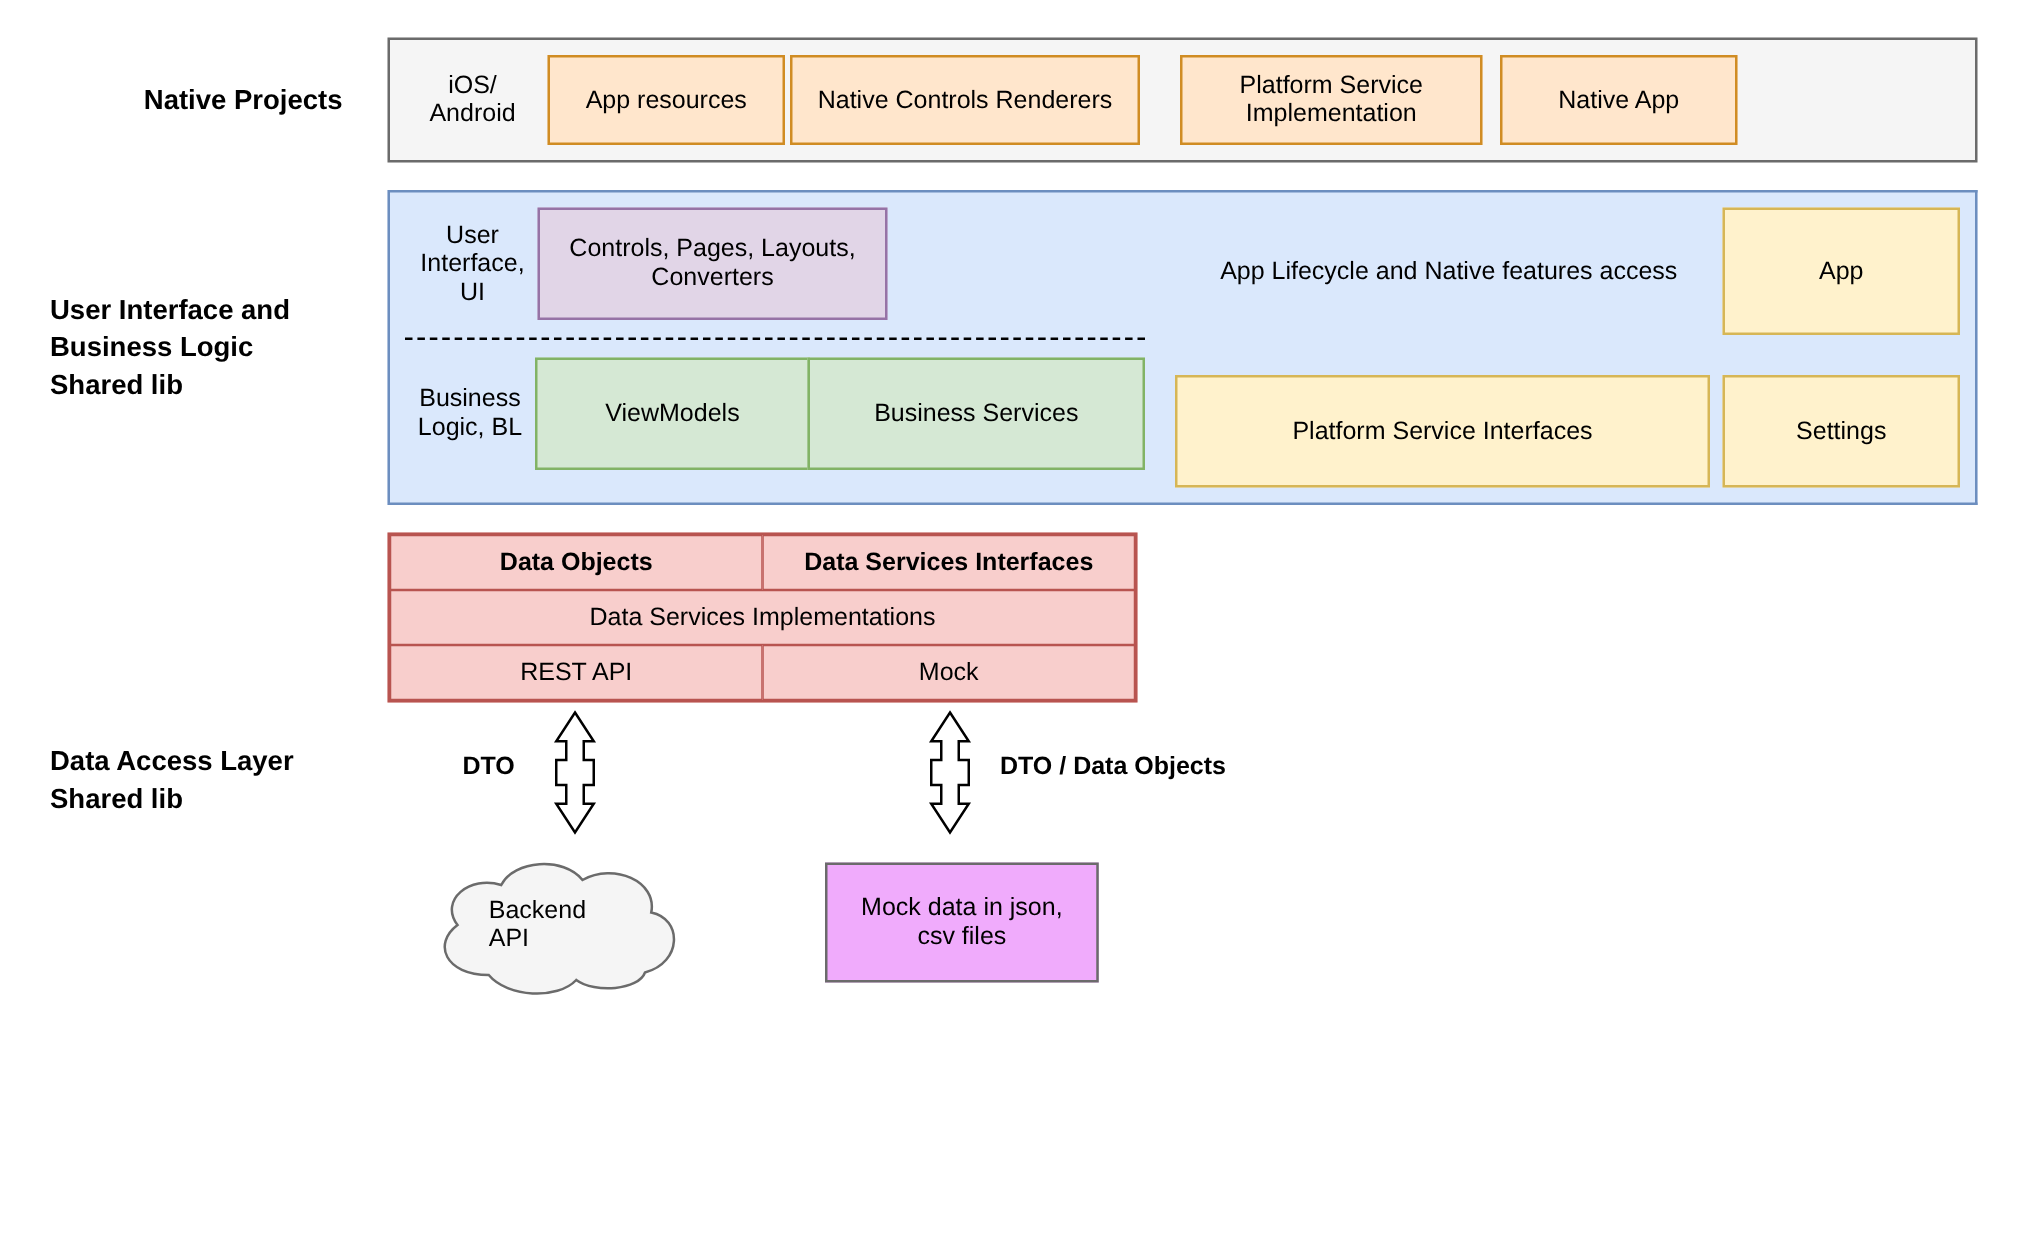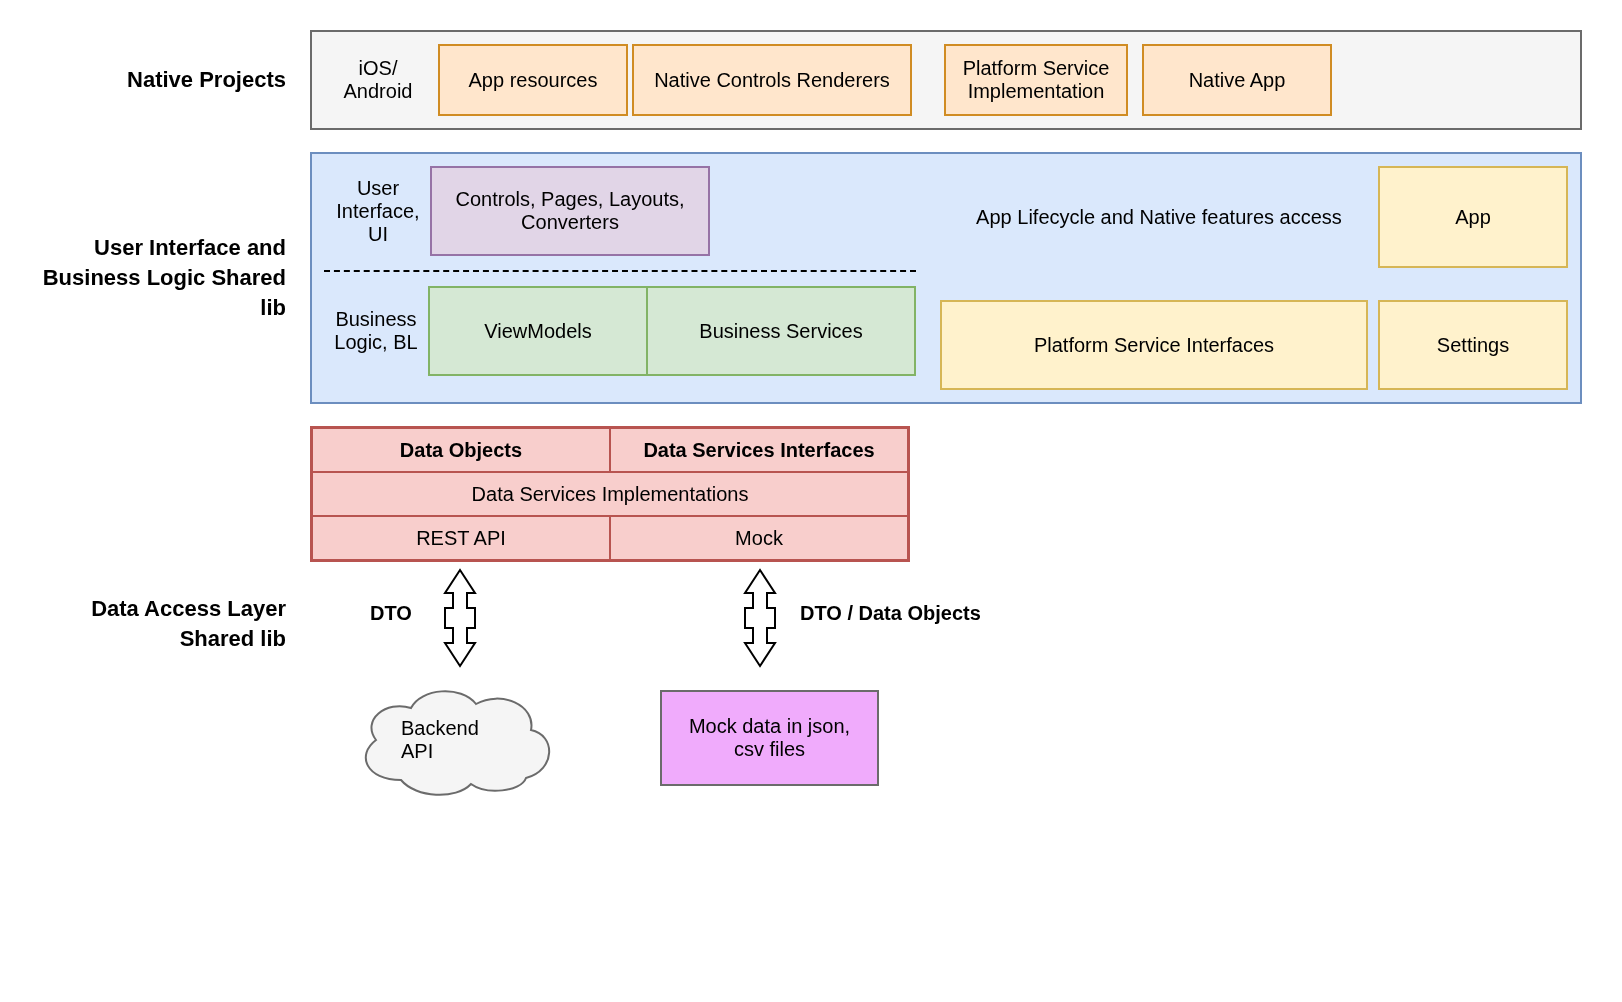--- a/index.html
+++ b/index.html
@@ -16,23 +16,23 @@
     display: flex;
     align-items: stretch;
     margin-bottom: 22px;
   }
   .row-label {
     width: 270px;
     flex-shrink: 0;
     display: flex;
     align-items: center;
     justify-content: flex-end;
-    text-align: right;
+    text-align: left;
     font-weight: bold;
-    padding-right: 24px;
+    padding-right: 36px;
     font-size: 22px;
     line-height: 1.35;
   }
   .row-body {
     flex: 1;
   }
 
   
   .native-container {
     border: 2px solid #6b6b6b;
@@ -181,21 +181,21 @@
 <body>
 
 <div class="row">
   <div class="row-label">Native Projects</div>
   <div class="row-body">
     <div class="native-container">
       <div class="native-left">iOS/ Android</div>
       <div class="orange-box" style="width:190px">App resources</div>
       <div class="orange-box" style="width:280px;margin-left:-2px">Native Controls Renderers</div>
       <div class="gap-mid"></div>
-      <div class="orange-box" style="width:184px">Platform Service Implementation</div>
+      <div class="orange-box" style="width:242px">Platform Service Implementation</div>
       <div class="orange-box" style="width:190px;margin-left:8px">Native App</div>
     </div>
   </div>
 </div>
 
 <div class="row">
   <div class="row-label">User Interface and Business Logic Shared lib</div>
   <div class="row-body">
     <div class="shared-container">
       <div class="blue-panel blue-left">
@@ -247,21 +247,21 @@
       <svg class="arrow" style="left:125px; top:6px" width="50" height="100">
         <path d="M25 2 L40 25 L32 25 L32 40 L40 40 L40 60 L32 60 L32 75 L40 75 L25 98 L10 75 L18 75 L18 60 L10 60 L10 40 L18 40 L18 25 L10 25 Z" fill="#fff" stroke="#000" stroke-width="2"></path>
       </svg>
       <div class="dto-label" style="left:60px; top:40px">DTO</div>
 
       <svg class="arrow" style="left:425px; top:6px" width="50" height="100">
         <path d="M25 2 L40 25 L32 25 L32 40 L40 40 L40 60 L32 60 L32 75 L40 75 L25 98 L10 75 L18 75 L18 60 L10 60 L10 40 L18 40 L18 25 L10 25 Z" fill="#fff" stroke="#000" stroke-width="2"></path>
       </svg>
       <div class="dto-label" style="left:490px; top:40px; width:220px">DTO / Data Objects</div>
 
-      <div class="cloud" style="left:36px; top:118px">
+      <div class="cloud" style="left:26px; top:118px">
         <svg width="220" height="120" viewBox="0 0 220 120">
           <path d="M 55 100
                    C 20 100, 10 75, 30 60
                    C 15 40, 40 20, 65 28
                    C 75 8, 115 5, 130 24
                    C 155 10, 190 25, 185 50
                    C 210 55, 210 90, 180 98
                    C 175 112, 140 115, 125 104
                    C 110 120, 70 118, 55 100 Z" fill="#f5f5f5" stroke="#6b6b6b" stroke-width="2"></path>
         </svg>

